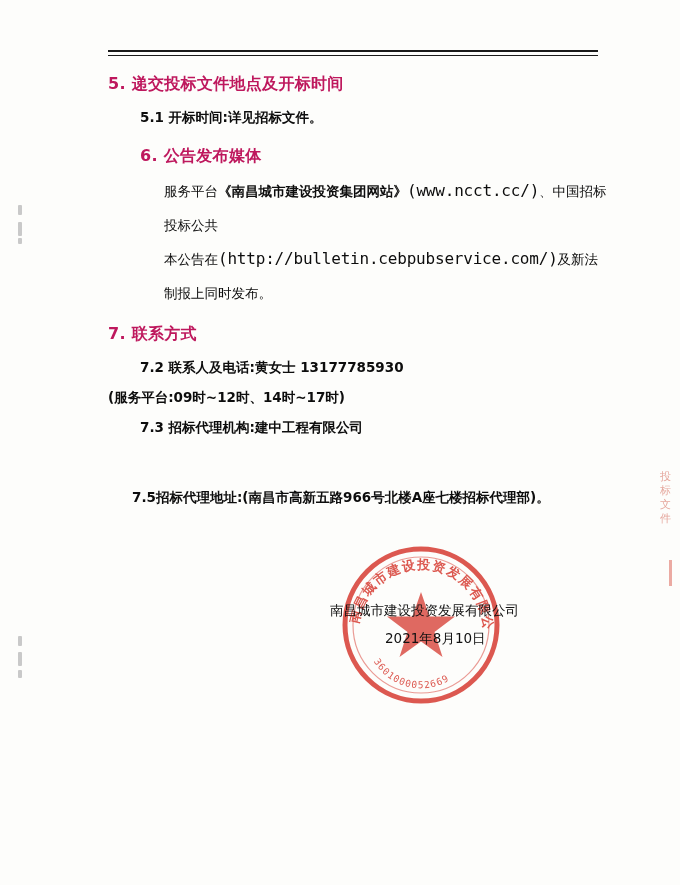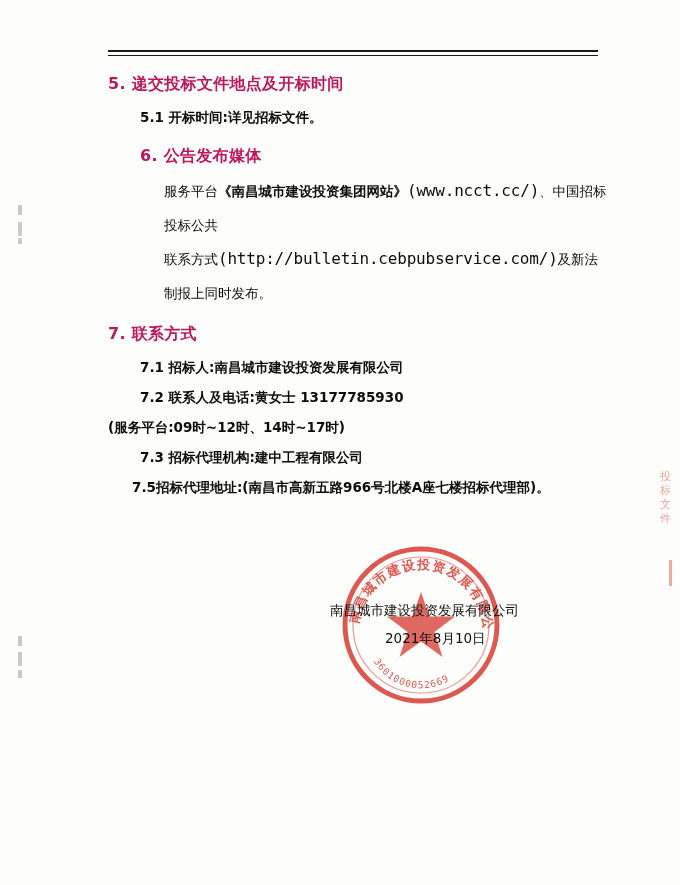--- a/index.html
+++ b/index.html
@@ -60,21 +60,21 @@
   }
   .para {
     font-size: 13.5px;
     line-height: 30px;
     color: #0d0d0d;
     margin: 0;
     white-space: nowrap;
     font-weight: bold;
   }
   .para.indent { padding-left: 32px; }
-  .para.indent2 { padding-left: 24px; }
+  .para.indent2 { padding-left: 24px; margin-top: 40px; }
   .para.noindent { padding-left: 0; }
 
   .bold { font-weight: bold; }
   .mono {
     font-family: "DejaVu Sans Mono", monospace;
     font-size: 16px;
     letter-spacing: -0.2px;
   }
 
   .block-5 { margin-top: 8px; }
@@ -175,28 +175,27 @@
       <p class="para indent">5.1  开标时间:详见招标文件。</p>
     </div>
 
     <div class="block-6">
       <p class="heading">6. 公告发布媒体</p>
       <div class="media-para">
         <div>
           <span>服务平台</span><span class="bold">《南昌城市建设投资集团网站》</span><span class="mono">(www.ncct.cc/)</span><span>、中国招标投标公共</span>
         </div>
         <div class="line2">
-          <span>联系方式</span><span class="mono">(http://bulletin.cebpubservice.com/)</span><span>及新法制报上同时发布。</span>
+          <span>本公告在</span><span class="mono">(http://bulletin.cebpubservice.com/)</span><span>及新法制报上同时发布。</span>
         </div>
       </div>
     </div>
 
     <div class="block-7">
       <p class="heading">7. 联系方式</p>
-      <p class="para indent">7.1  招标人:南昌城市建设投资发展有限公司</p>
       <p class="para indent">7.2  联系人及电话:黄女士  13177785930</p>
       <p class="para noindent">(服务平台:09时~12时、14时~17时)</p>
       <p class="para indent">7.3  招标代理机构:建中工程有限公司</p>
       <p class="para indent2">7.5招标代理地址:(南昌市高新五路966号北楼A座七楼招标代理部)。</p>
     </div>
 
   </div>
 
   <div class="seal">
     <svg width="170" height="170" viewBox="0 0 170 170" xmlns="http://www.w3.org/2000/svg">

